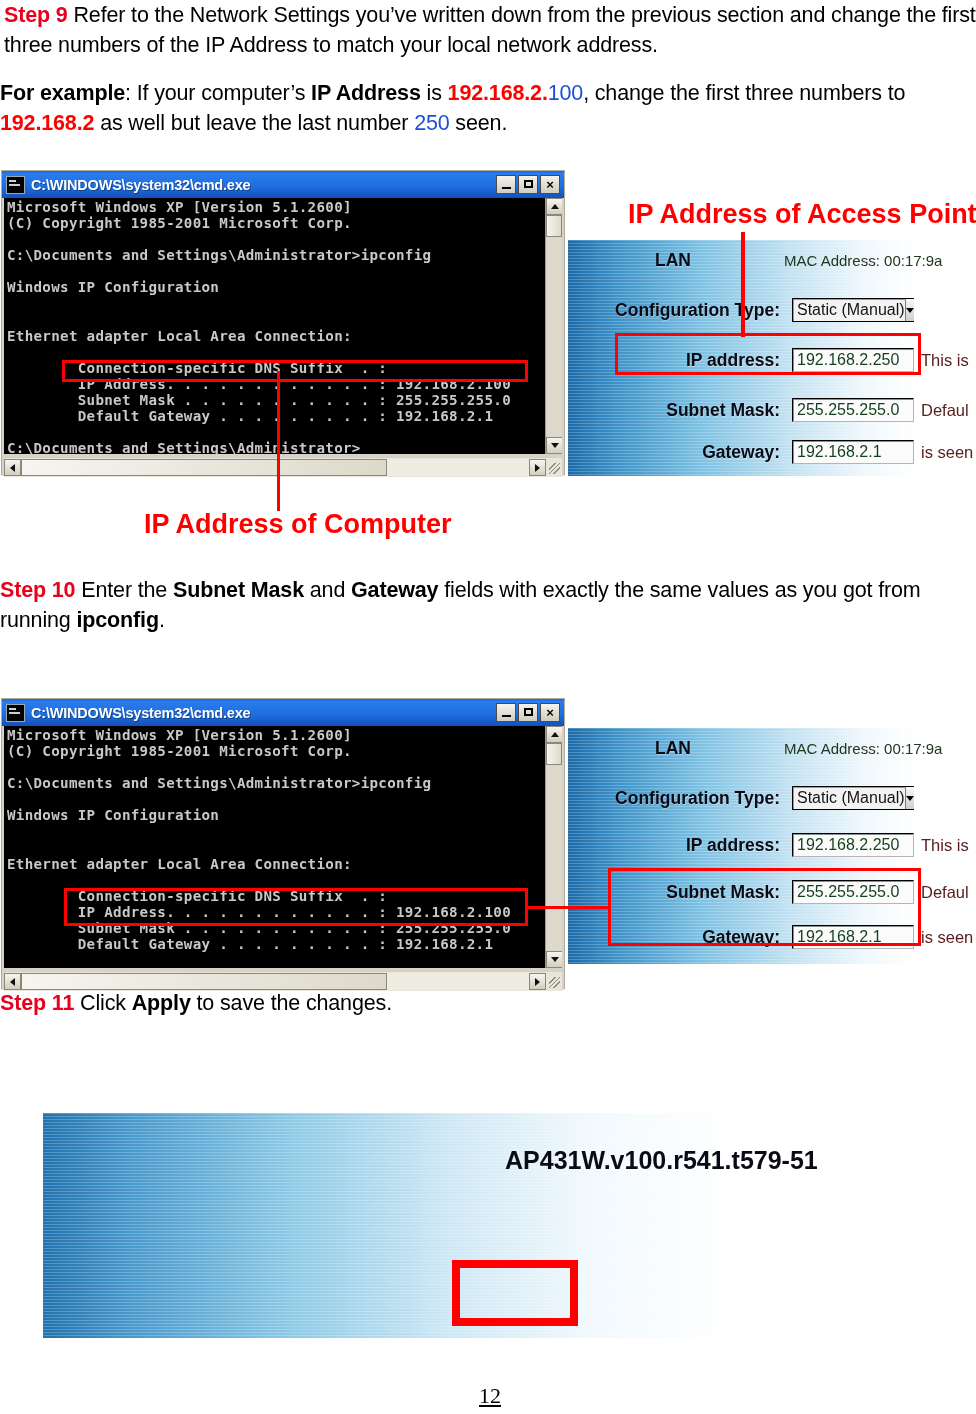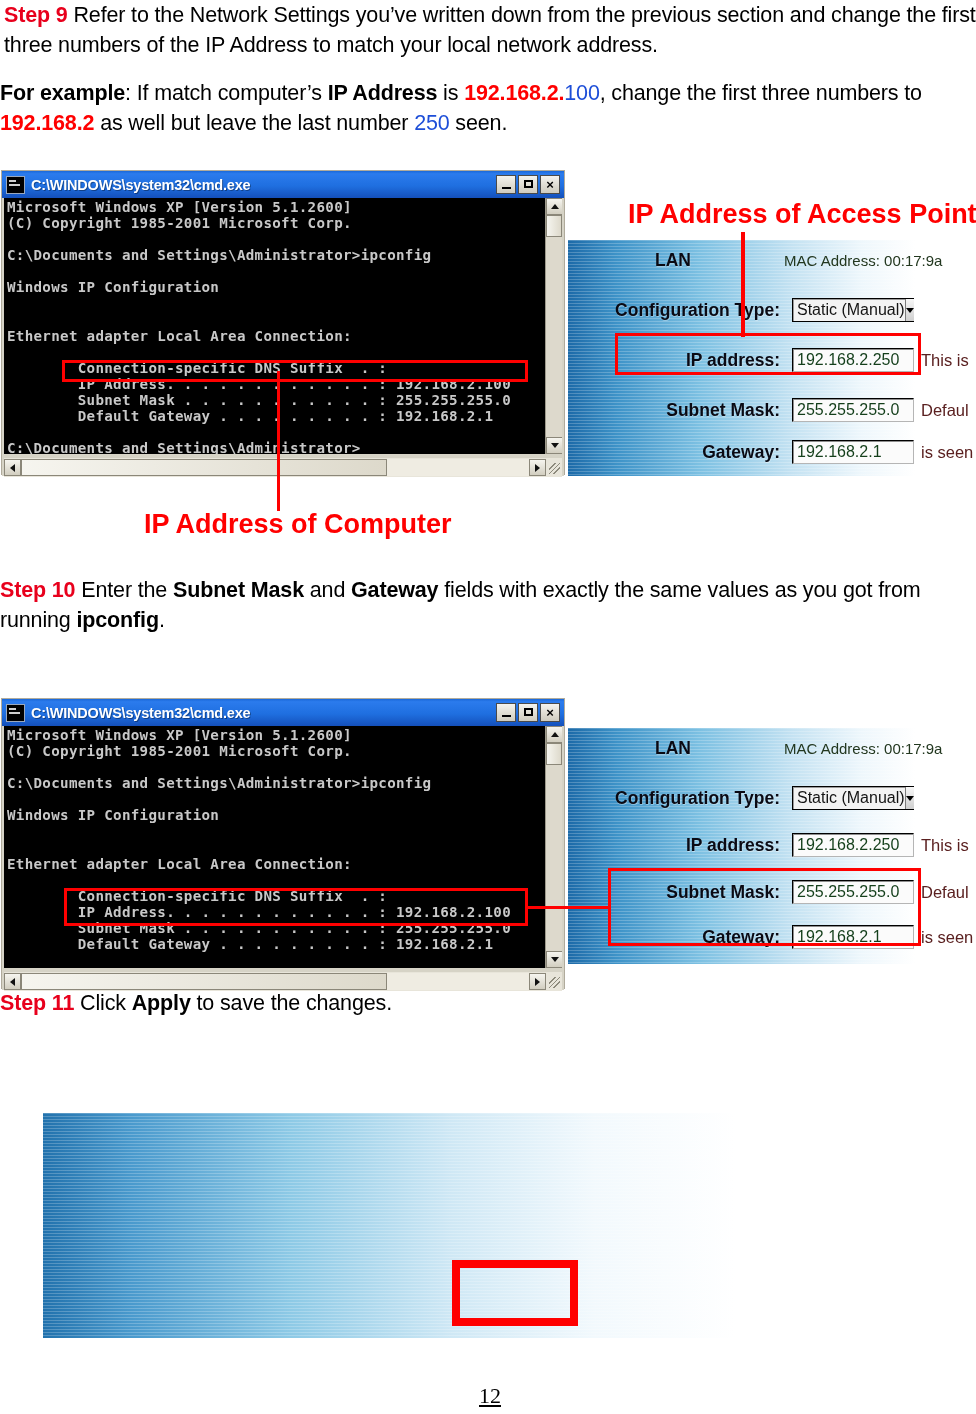--- a/index.html
+++ b/index.html
@@ -238,21 +238,21 @@
   }
 </style>
 </head>
 <body>
 
 <div class="prose" style="left:4px; top:0px; width:976px;">
   <span class="step-label">Step 9</span><span> Refer to the Network Settings you’ve written down from the previous section and change the first three numbers of the IP Address to match your local network address.</span>
 </div>
 
 <div class="prose" style="left:0px; top:78px; width:955px;">
-  <span class="b">For example</span><span>: If match computer’s </span><span class="b">IP Address</span><span> is </span><span class="red">192.168.2.</span><span class="blue">100</span><span>, change the first three numbers to </span><span class="red">192.168.2</span><span> as well but leave the last number </span><span class="blue">250</span><span> seen.</span>
+  <span class="b">For example</span><span>: If your computer’s </span><span class="b">IP Address</span><span> is </span><span class="red">192.168.2.</span><span class="blue">100</span><span>, change the first three numbers to </span><span class="red">192.168.2</span><span> as well but leave the last number </span><span class="blue">250</span><span> seen.</span>
 </div>
 
 <div class="cmdwin" style="left:1px; top:170px; width:564px; height:305px;">
   <div class="cmd-title">
     <div class="cmd-ico"></div>
     <div class="cmd-title-text">C:\WINDOWS\system32\cmd.exe</div>
     <div class="cmd-btns">
       <div class="cmd-btn">
           <span class="min-glyph"></span>
         </div>
@@ -465,18 +465,19 @@
 
 <div class="redbox" style="left:608px; top:868px; width:313px; height:78px;"></div>
 
 <div class="redline" style="left:527px; top:906px; width:83px; height:3px;"></div>
 
 <div class="prose" style="left:0px; top:988px; width:950px;">
   <span class="step-label">Step 11</span><span> Click </span><span class="b">Apply</span><span> to save the changes.</span>
 </div>
 
 <div class="fw-panel" style="left:43px; top:1113px; width:888px; height:225px;">
+  <div class="fw-val" style="left:462px; top:33px;">AP431W.v100.r541.t579-51</div>
 
 </div>
 
 <div class="redbox" style="left:452px; top:1260px; width:126px; height:66px; border-width:8px;"></div>
 
 <div class="pageno" style="left:479px; top:1383px;text-decoration:underline;">12</div>
 
 </body></html>

